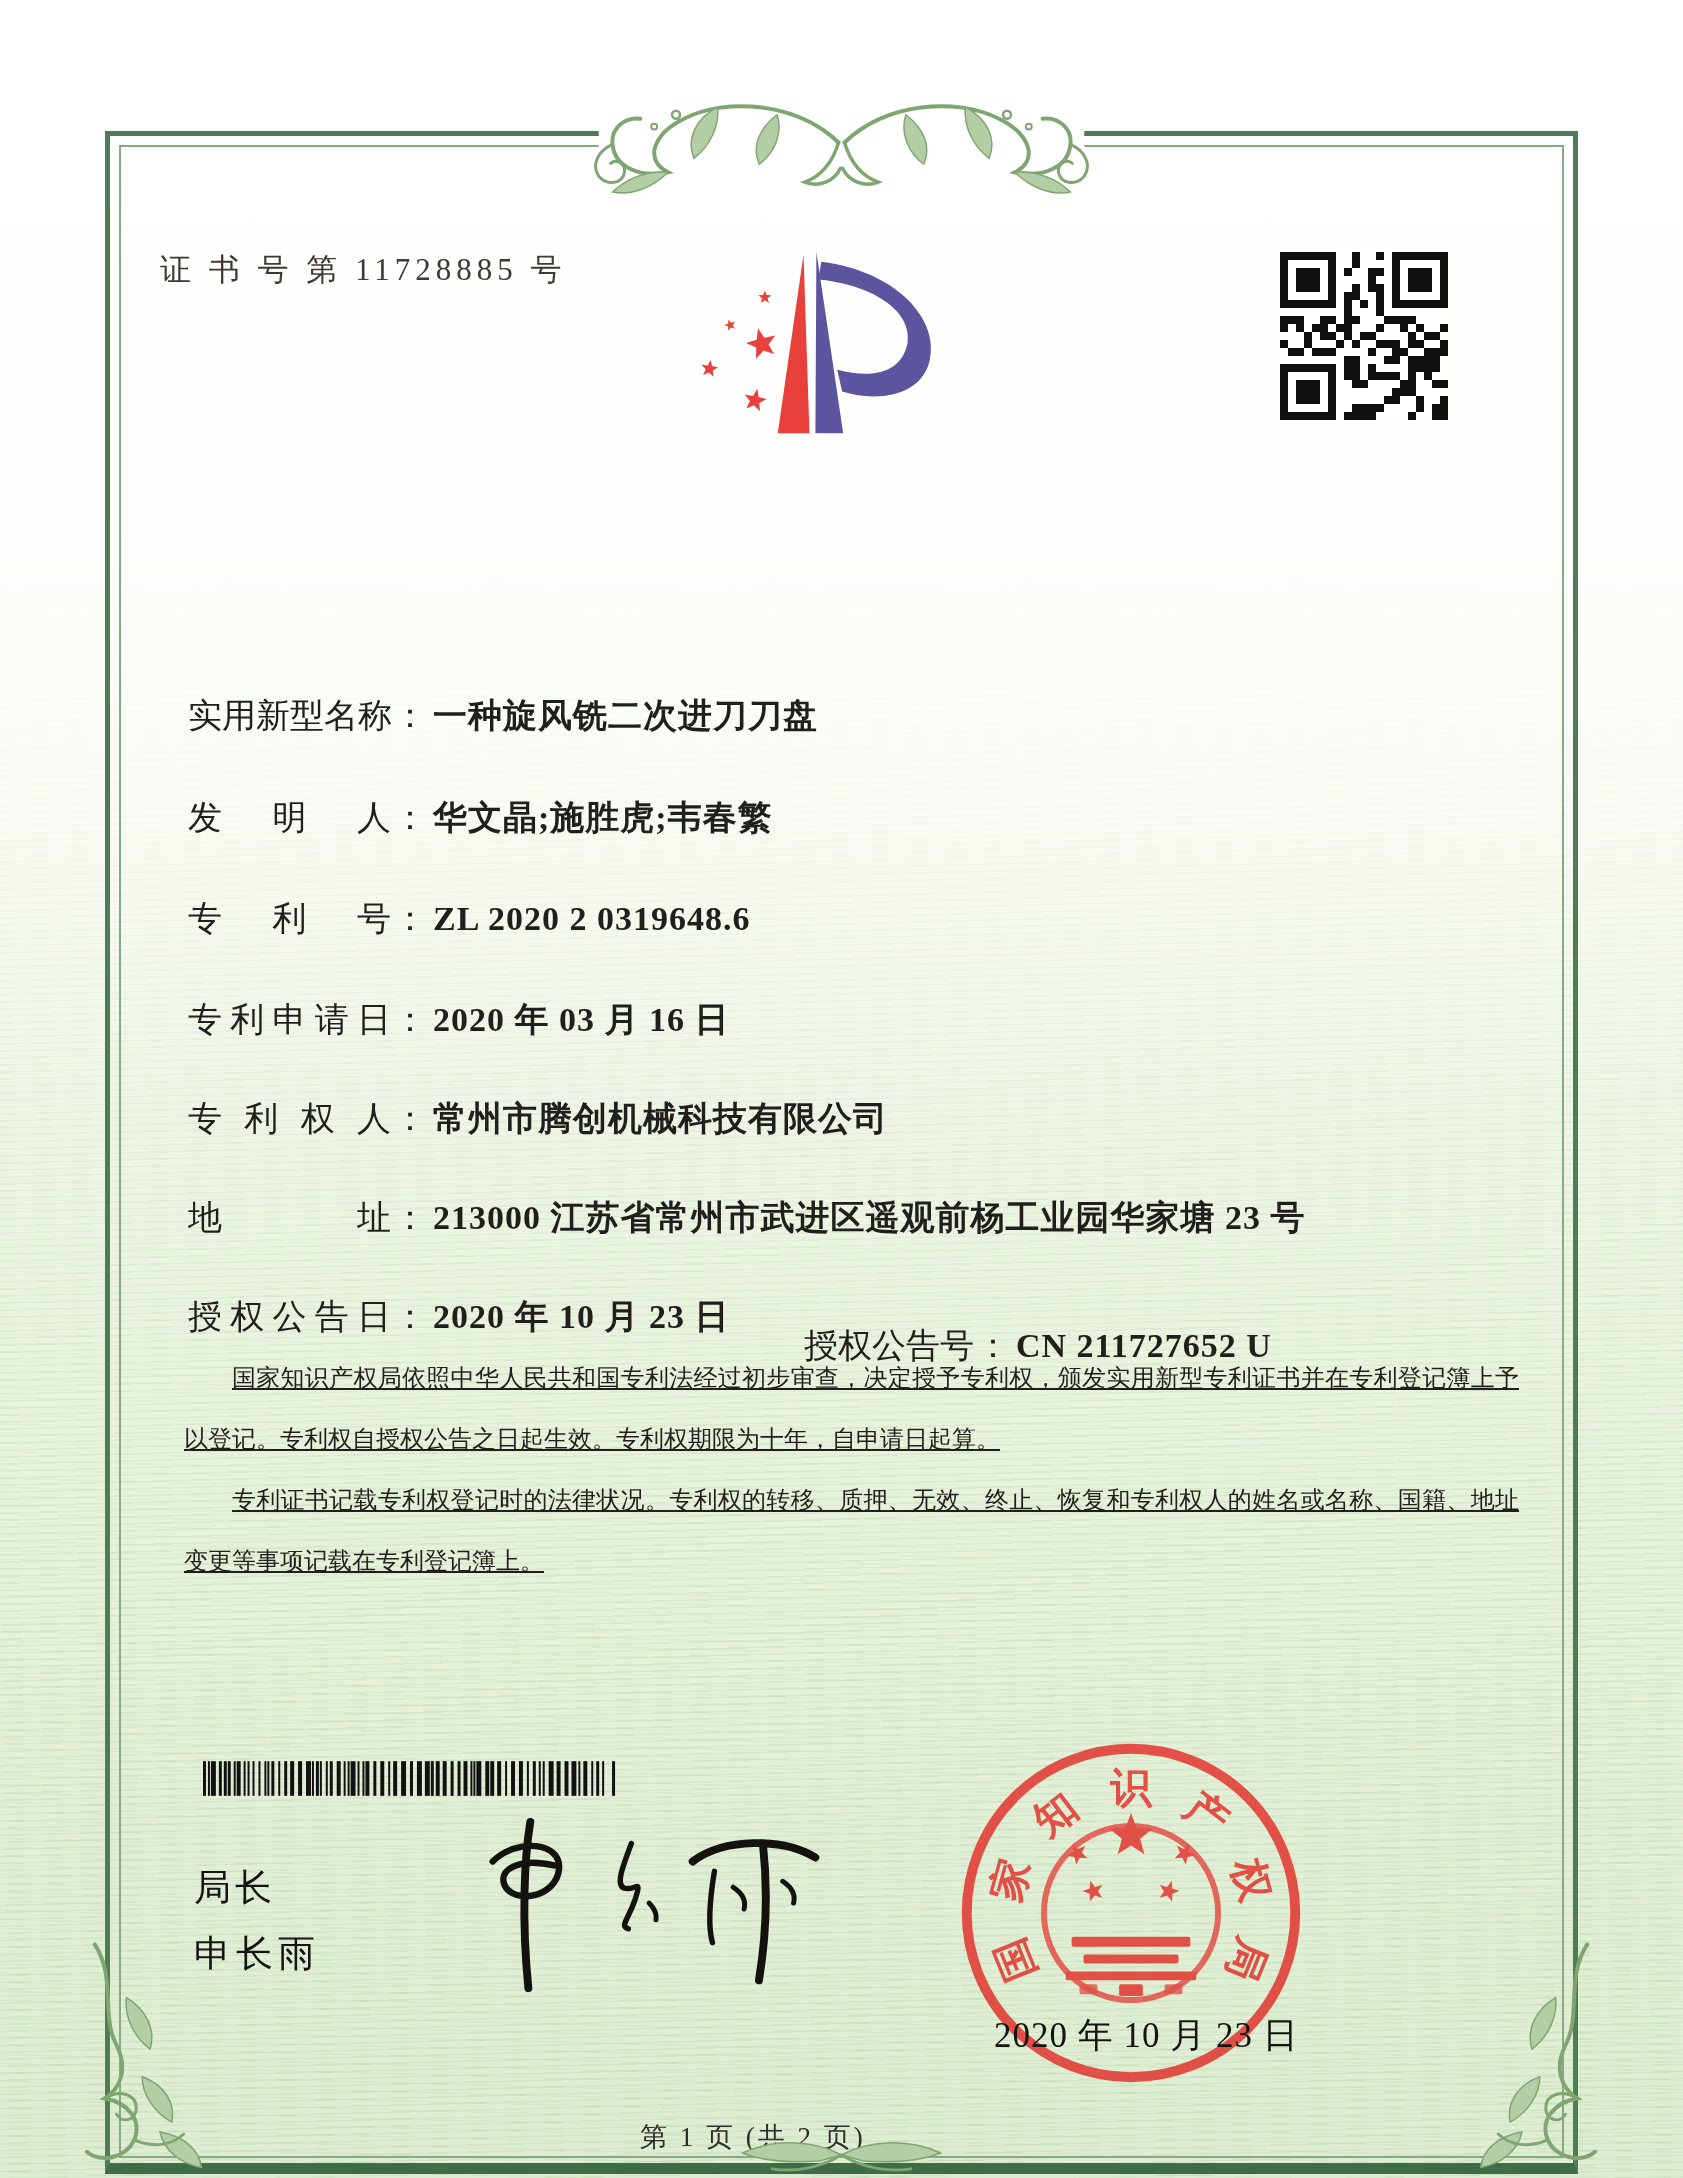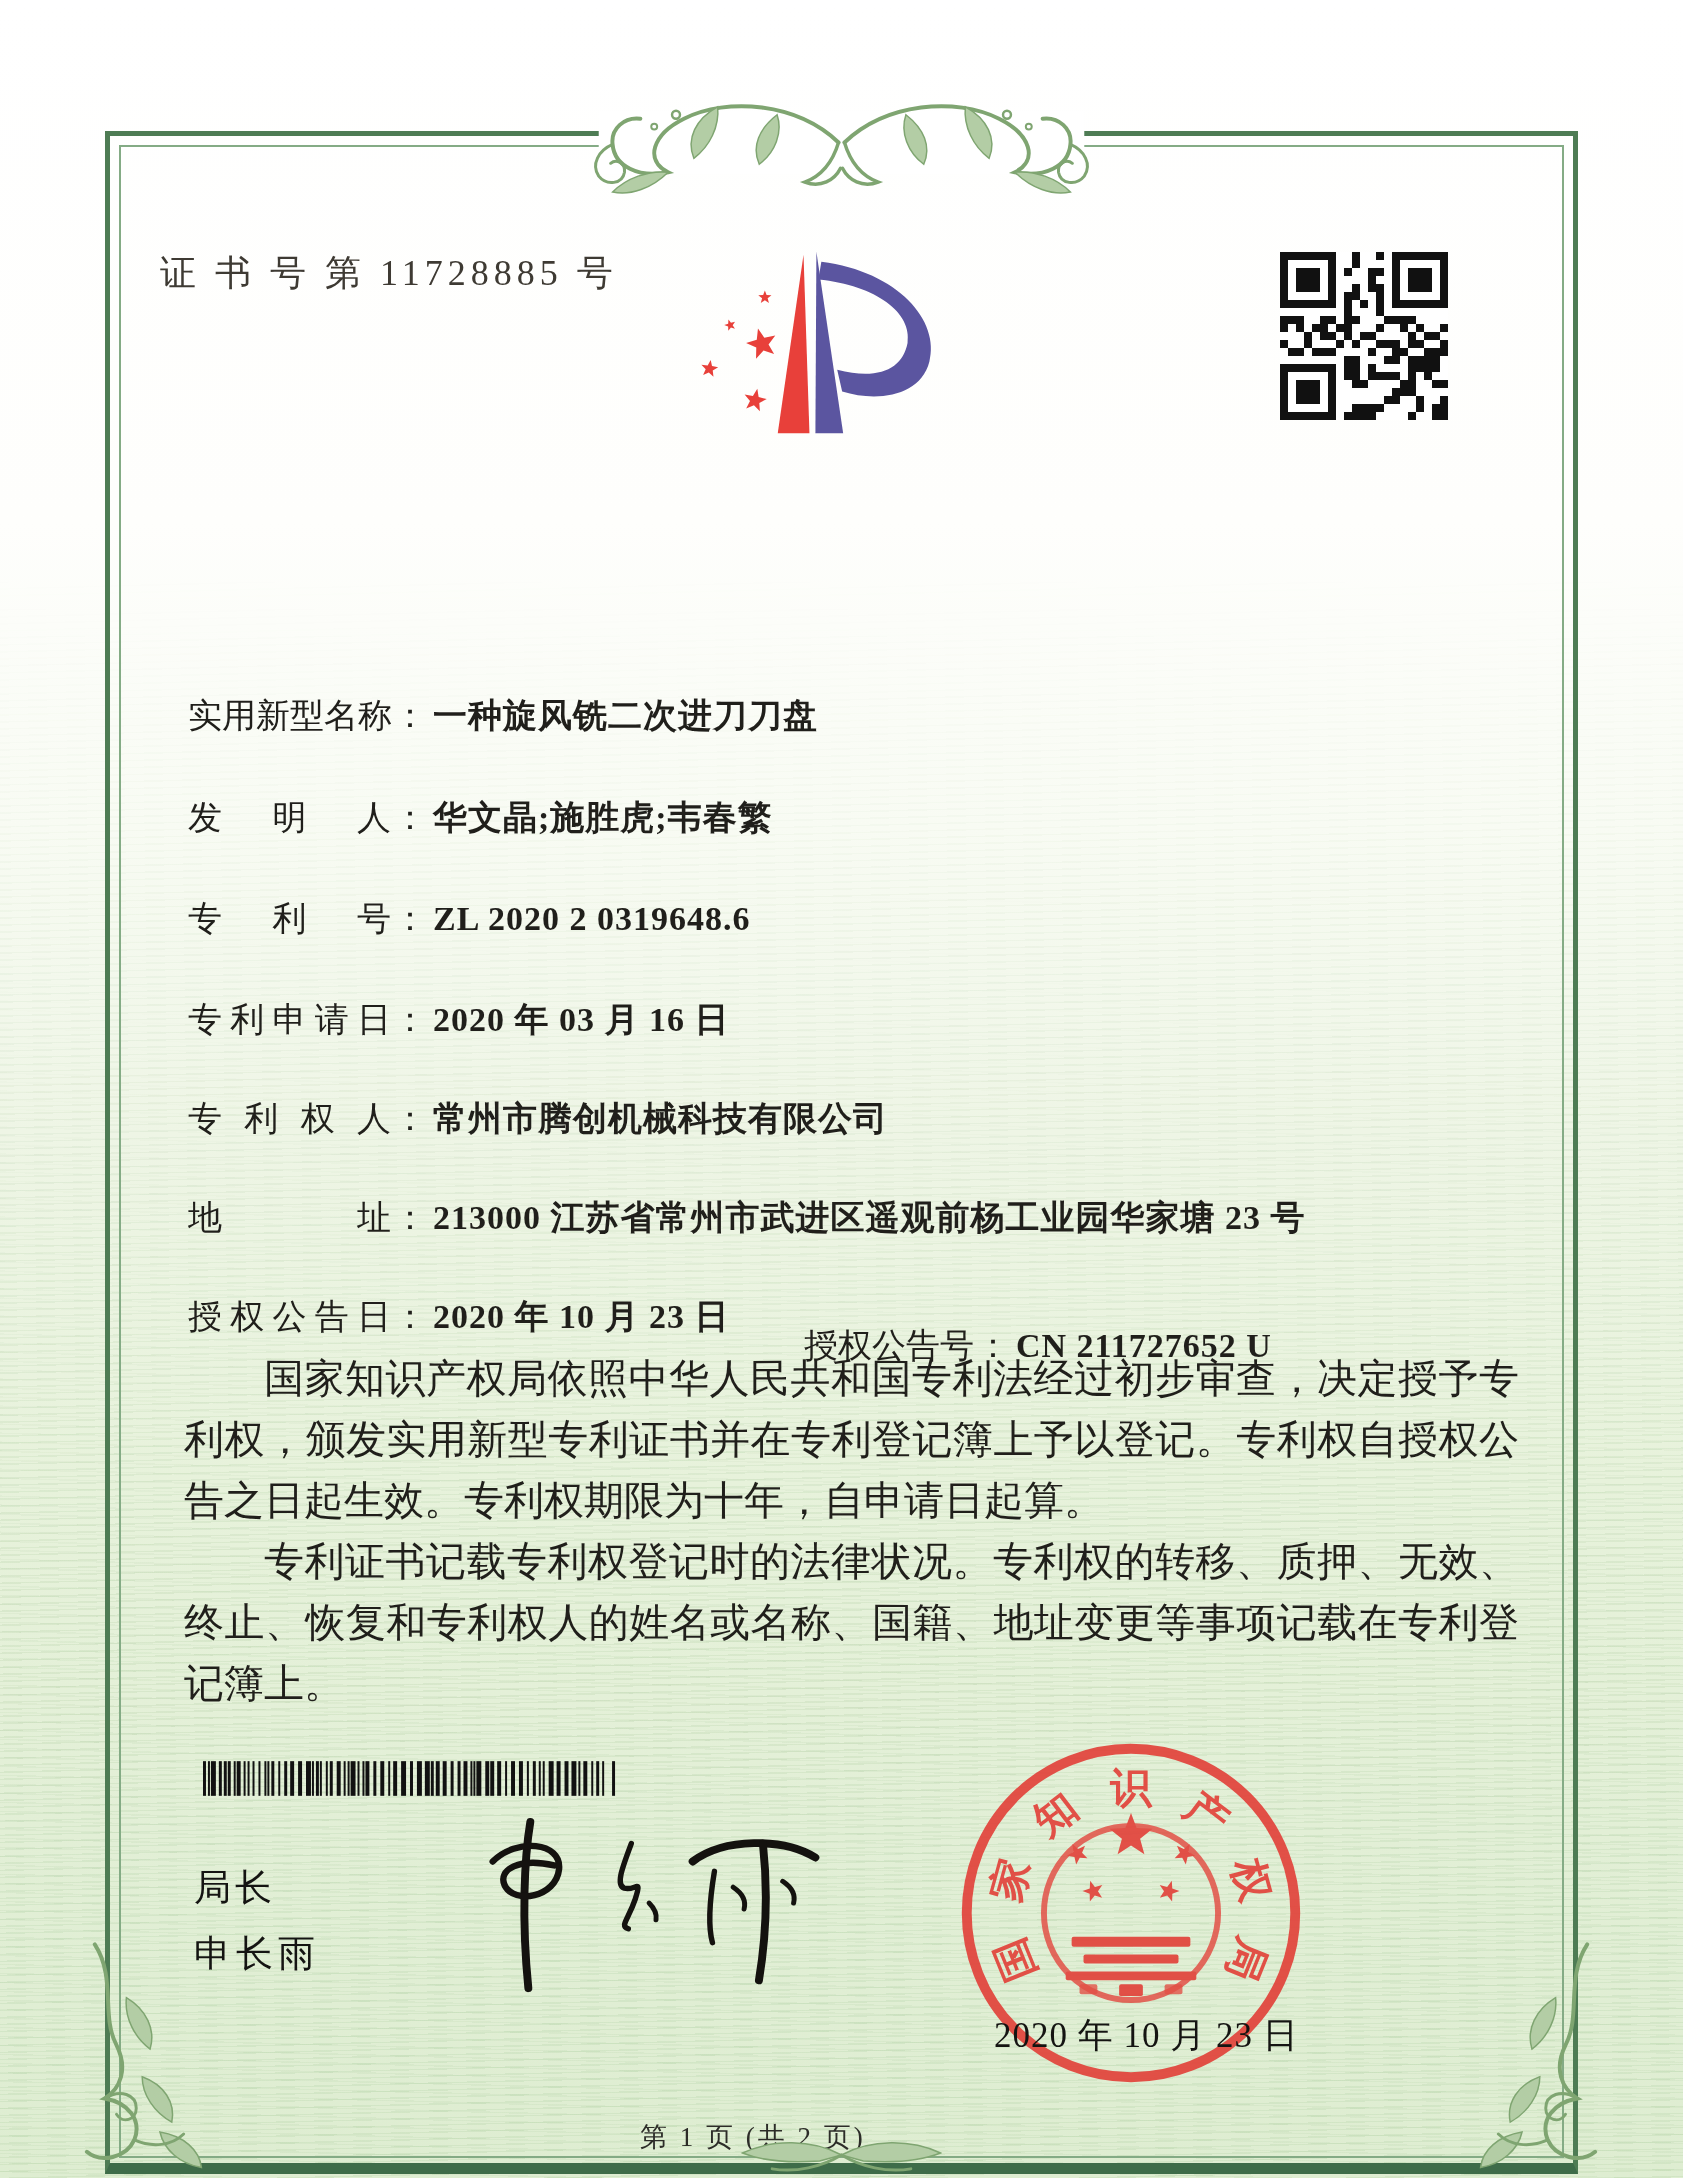--- a/index.html
+++ b/index.html
@@ -16,32 +16,32 @@
             mask-image:linear-gradient(to bottom, rgba(0,0,0,0) 0 26%, rgba(0,0,0,.5) 46%, #000 72%);}
   .waves2{inset:0;pointer-events:none;
     background:repeating-linear-gradient(181.5deg, rgba(124,174,112,0.08) 0 1.5px, rgba(0,0,0,0) 1.5px 9px);
     -webkit-mask-image:linear-gradient(to bottom, rgba(0,0,0,0) 0 40%, #000 80%);
             mask-image:linear-gradient(to bottom, rgba(0,0,0,0) 0 40%, #000 80%);}
   
   .frame-outer{left:105px;right:105px;top:131px;bottom:4px;
     border:5px solid #4e7c54;border-bottom:11px solid #3e6c49;}
   .frame-inner{left:119px;right:119px;top:145px;bottom:20px;border:2px solid #84ab85;}
   
-  .cert-number{left:160px;top:249px;font-size:36px;letter-spacing:5px;color:#3e3a33;}
+  .cert-number{left:160px;top:249px;font-size:31px;letter-spacing:5px;color:#3e3a33;}
   .title{left:0;right:0;top:477px;text-align:center;font-size:83px;font-weight:bold;
     letter-spacing:14px;color:#0a0a0a;}
   
   .row{left:188px;font-size:34px;white-space:nowrap;}
   .flabel{display:inline-block;width:203px;text-align:justify;text-align-last:justify;vertical-align:bottom;}
   .fcolon{display:inline-block;margin:0 6px 0 2px;}
   .fvalue{letter-spacing:1px;font-weight:bold;}
   .grant2{position:absolute;left:616px;top:0;white-space:nowrap;}
   .grant2 .flabel{width:170px;margin-top:29px;}
   
-  .bodytext{left:184px;right:164px;top:1348px;font-size:40px;line-height:61px;text-align:justify;}
+  .bodytext{left:184px;right:164px;top:1348px;font-size:24px;line-height:61px;text-align:justify;text-decoration:underline;}
   .bodytext p{margin:0;text-indent:2em;}
   
   .officer-title{left:194px;top:1863px;font-size:37px;letter-spacing:4px;color:#141412;}
   .officer-name{left:194px;top:1929px;font-size:37px;letter-spacing:5px;color:#141412;}
   .seal-date{left:994px;top:2012px;font-size:35px;letter-spacing:1px;color:#141412;z-index:6;}
   .footer{left:640px;top:2119px;font-size:27px;letter-spacing:3px;color:#2c2c28;}
   svg{display:block;}
   .seal-char{font-family:"Liberation Serif","DejaVu Serif",serif;font-size:42px;font-weight:bold;
     fill:#e2433b;text-anchor:middle;}
   .orn-stroke{fill:none;stroke:#7fa571;stroke-linecap:round;}

